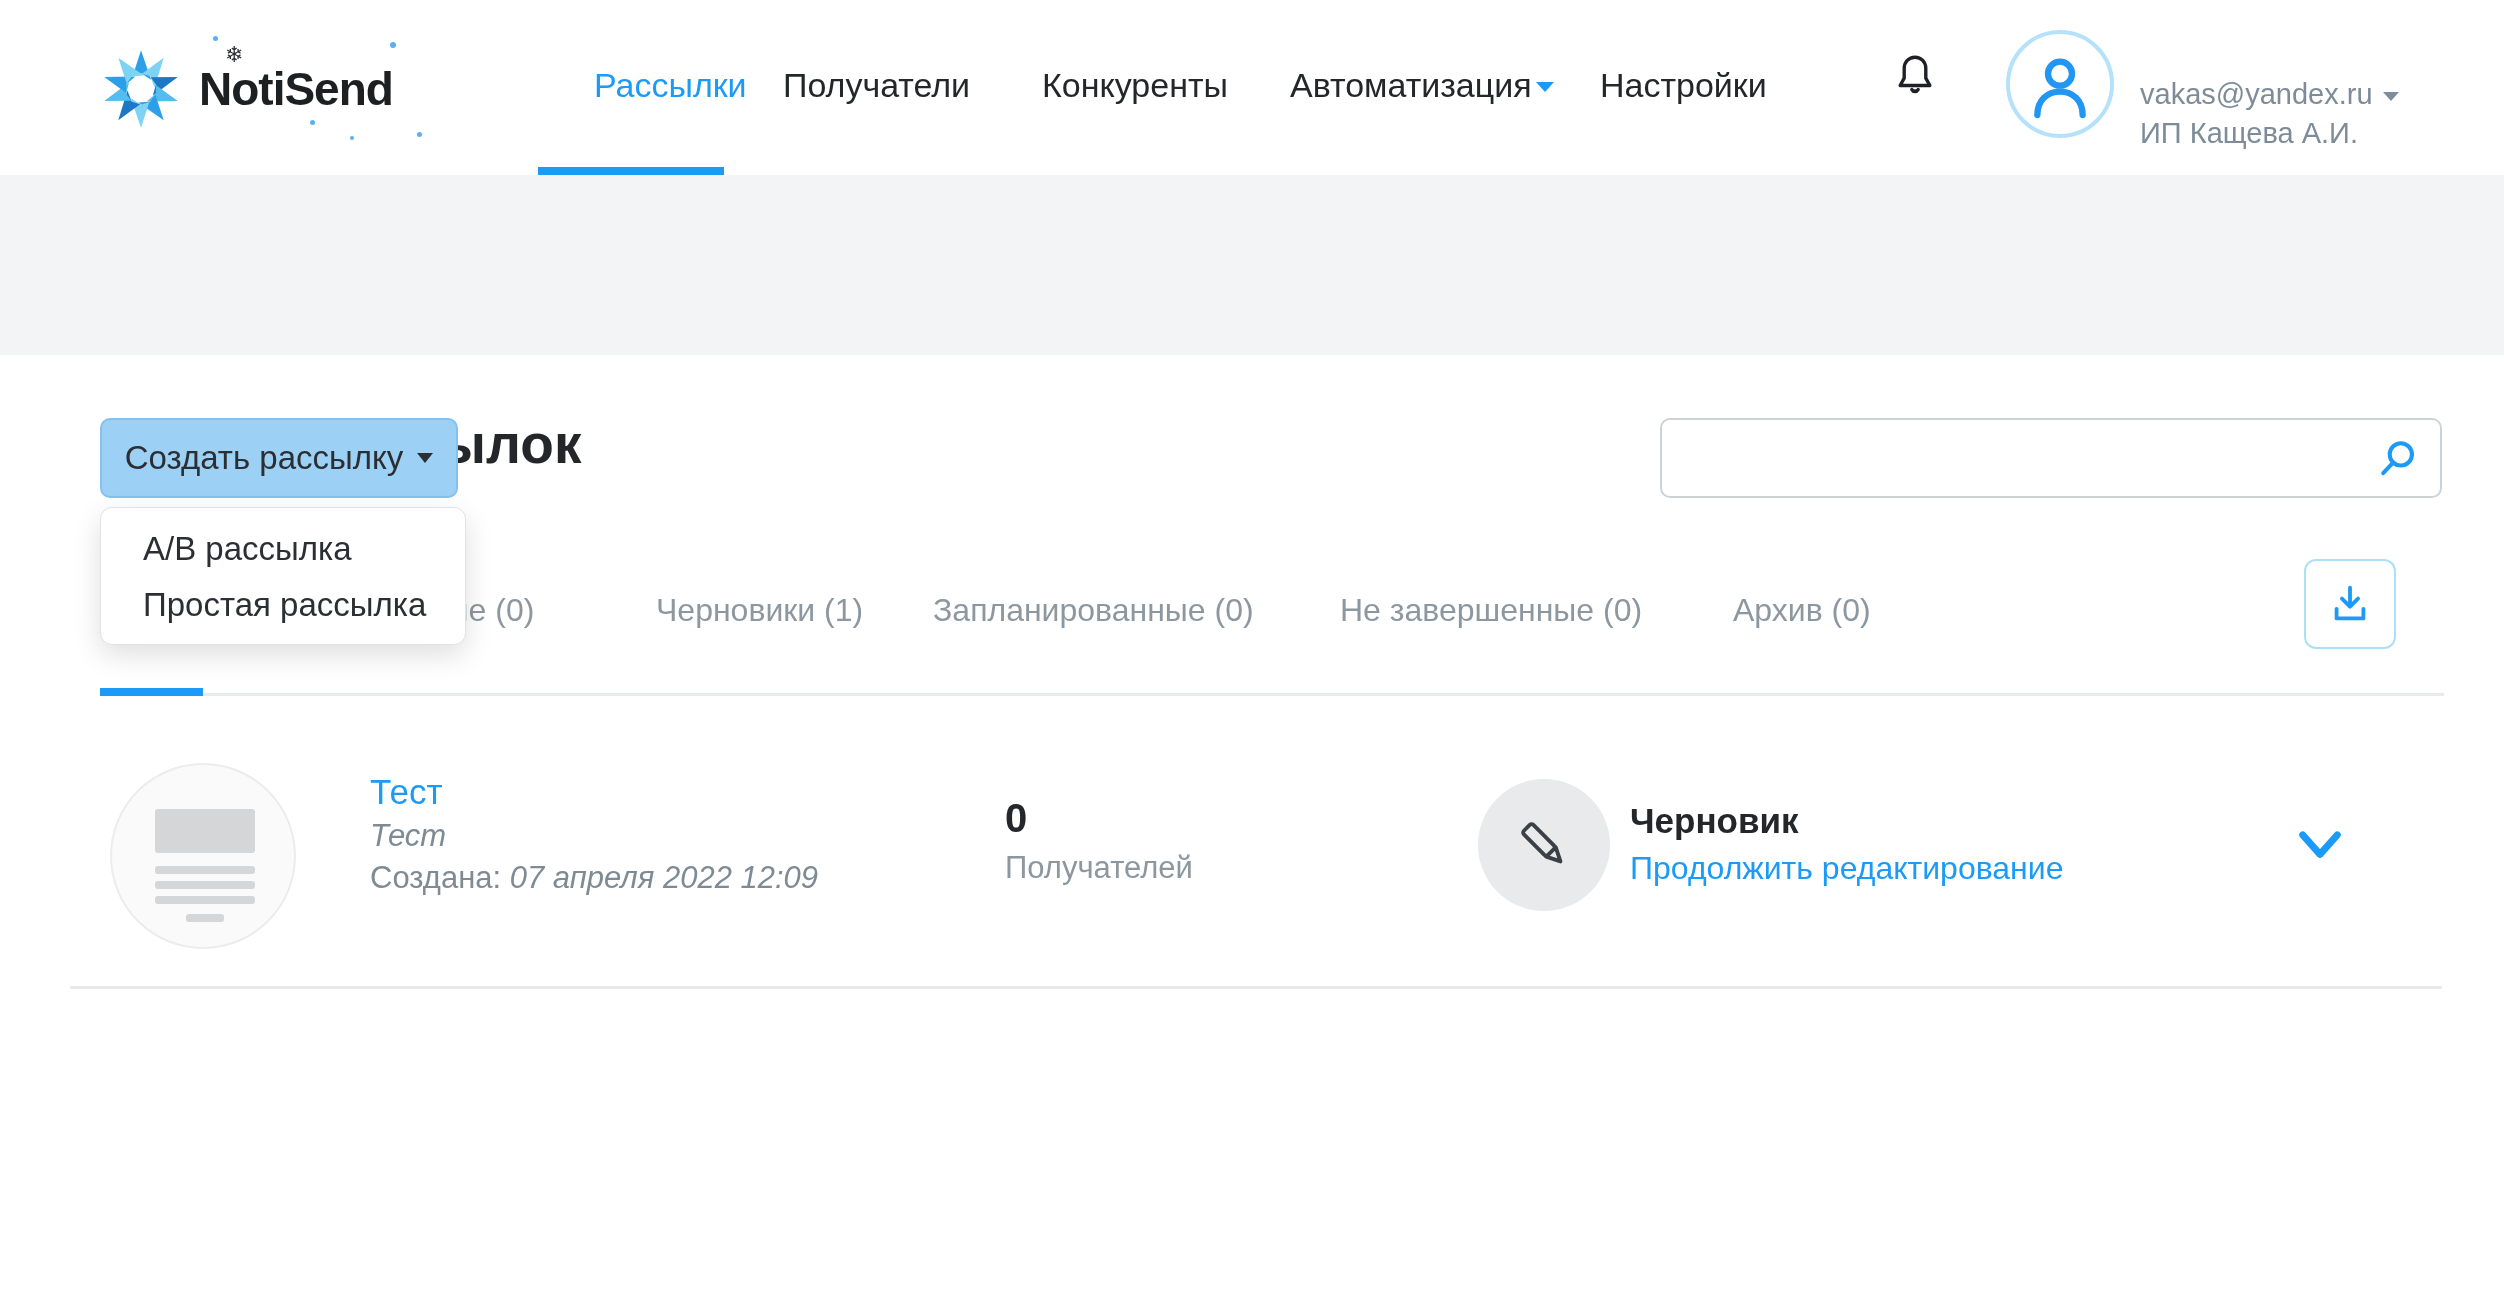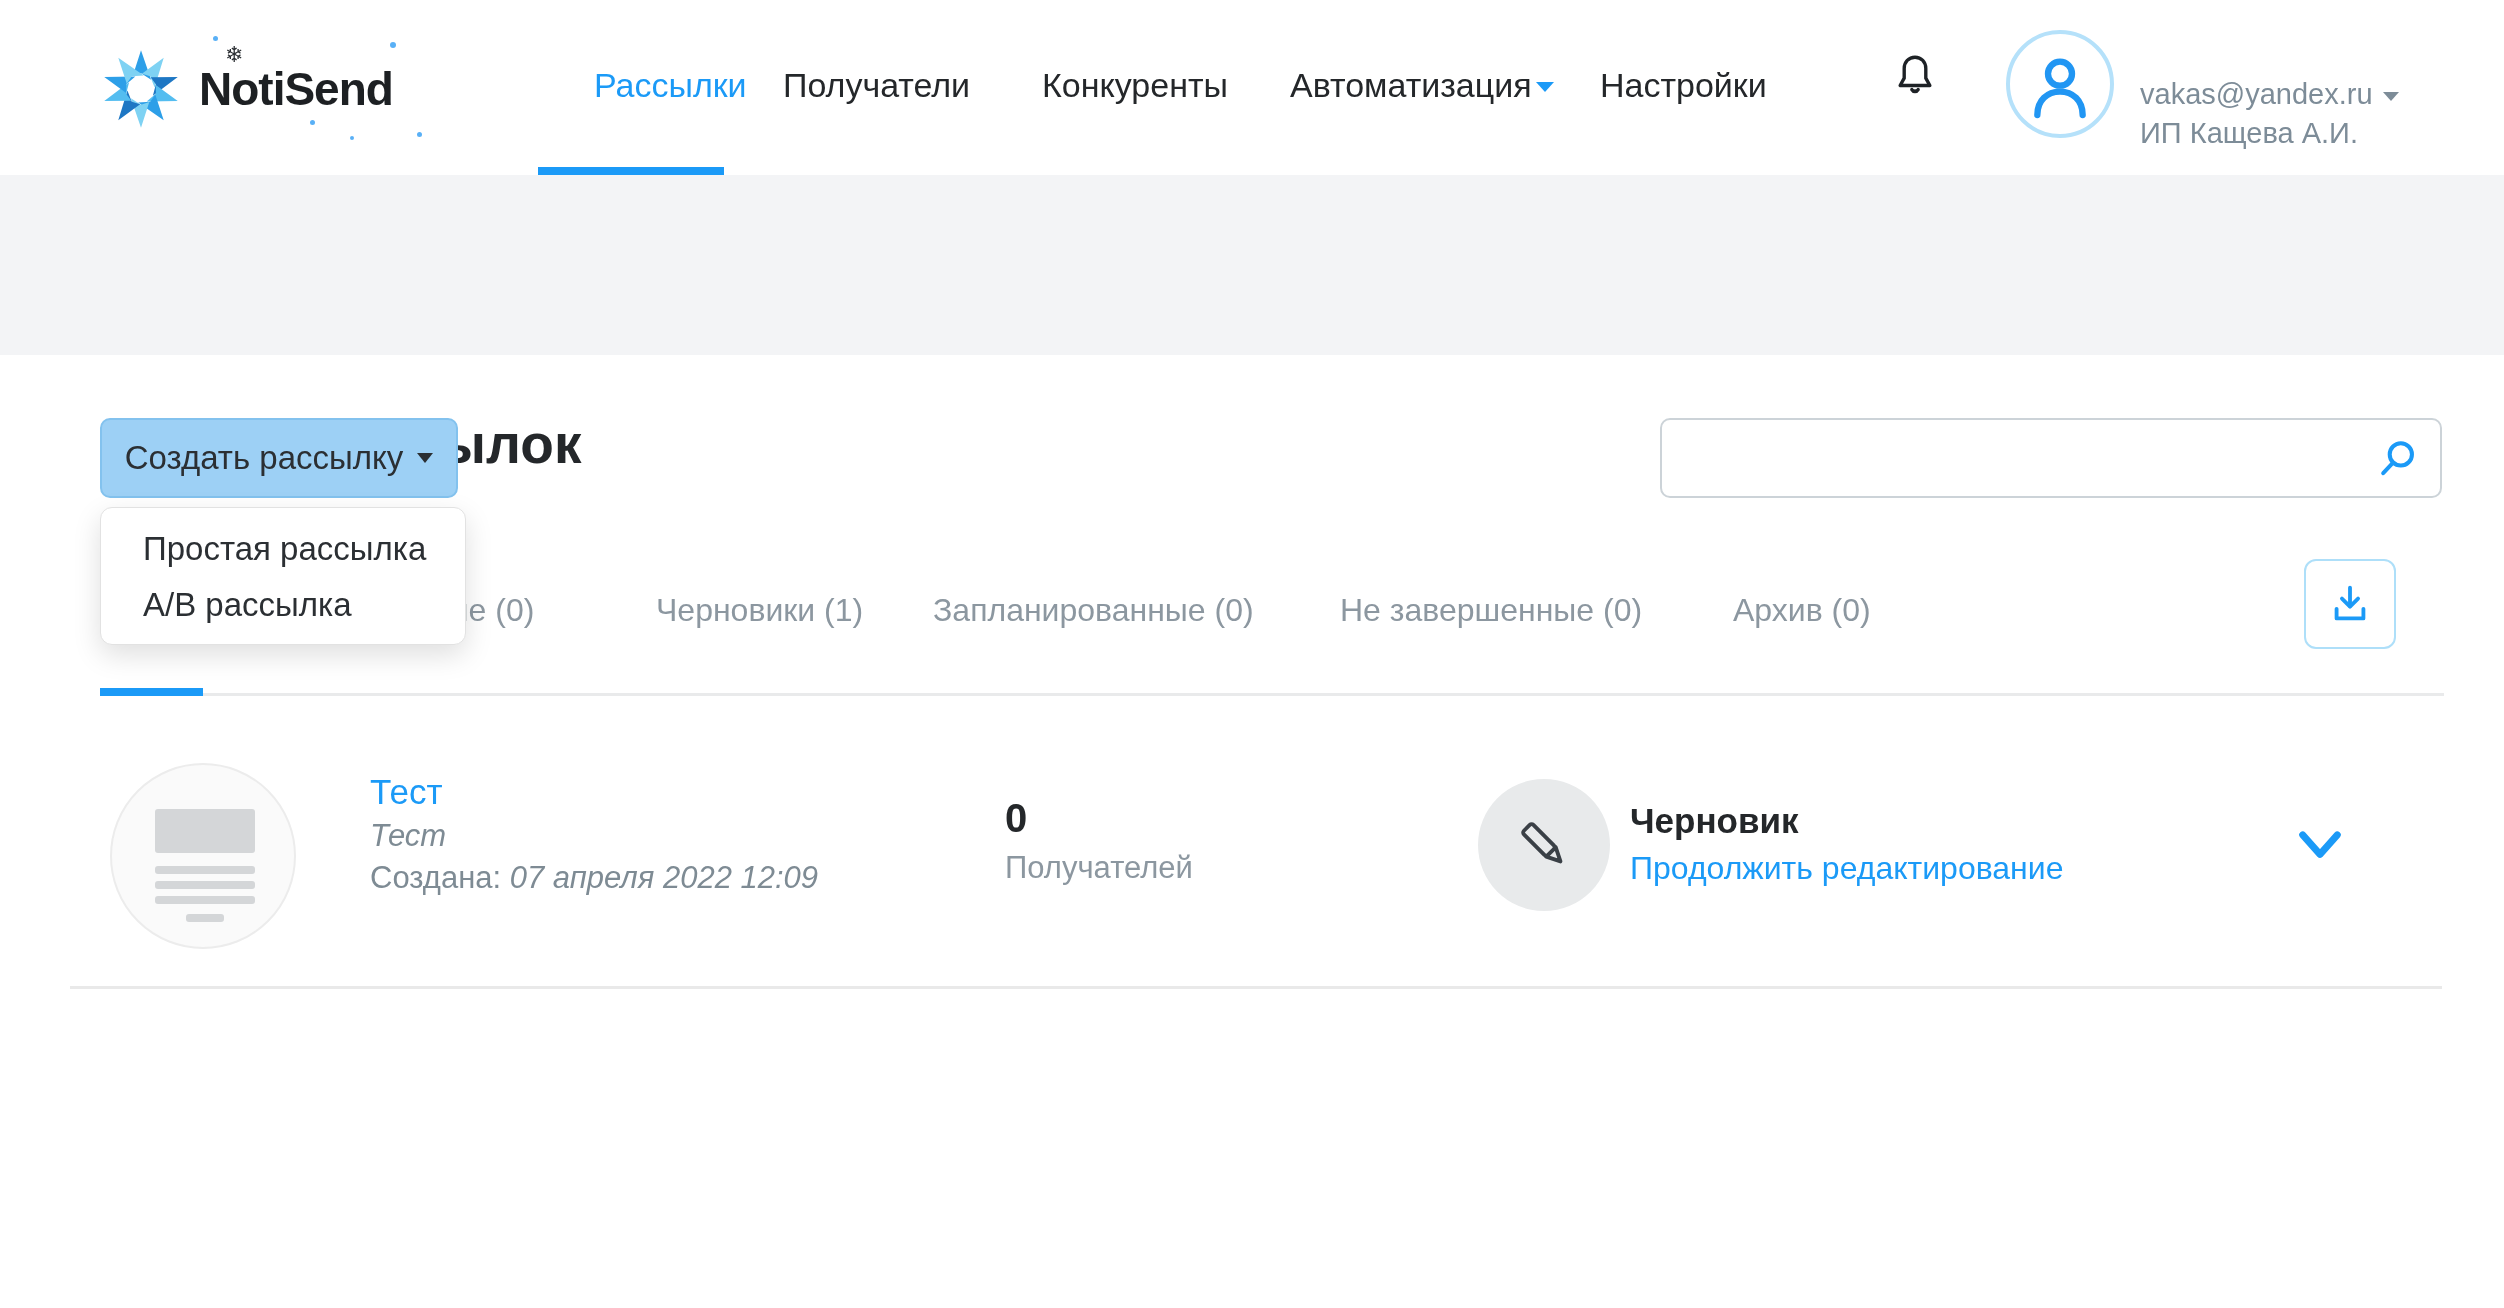--- a/index.html
+++ b/index.html
@@ -198,22 +198,22 @@
 
   <div class="download-btn">
     <svg viewBox="0 0 24 24" fill="none" stroke="#1b9af7" stroke-width="2" stroke-linecap="round" stroke-linejoin="round">
       <line x1="12" y1="3.5" x2="12" y2="13"></line>
       <polyline points="7.8,9.2 12,13.4 16.2,9.2"></polyline>
       <polyline points="5,14.5 5,19.5 19,19.5 19,14.5"></polyline>
     </svg>
   </div>
 
   <div class="create-menu">
+    <div class="item">A/B рассылка</div>
     <div class="item">Простая рассылка</div>
-    <div class="item">A/B рассылка</div>
   </div>
 
   <div class="thumb">
     <div class="doc">
       <div class="head"></div>
       <div class="line"></div>
       <div class="line"></div>
       <div class="line"></div>
       <div class="line short"></div>
     </div>

